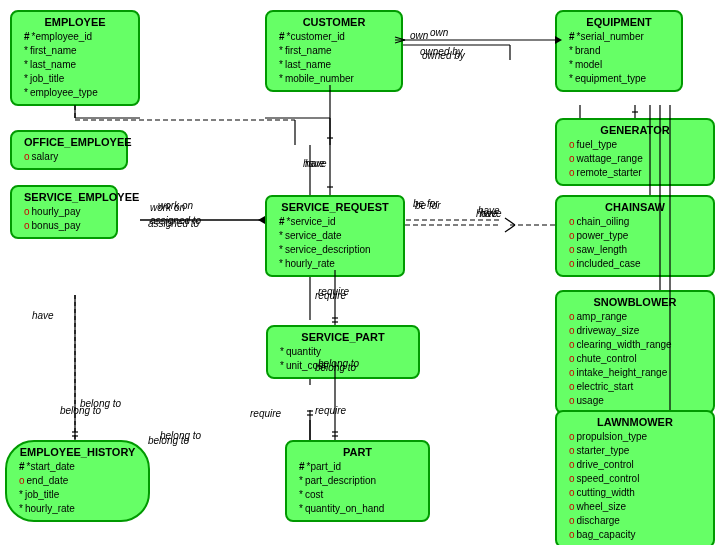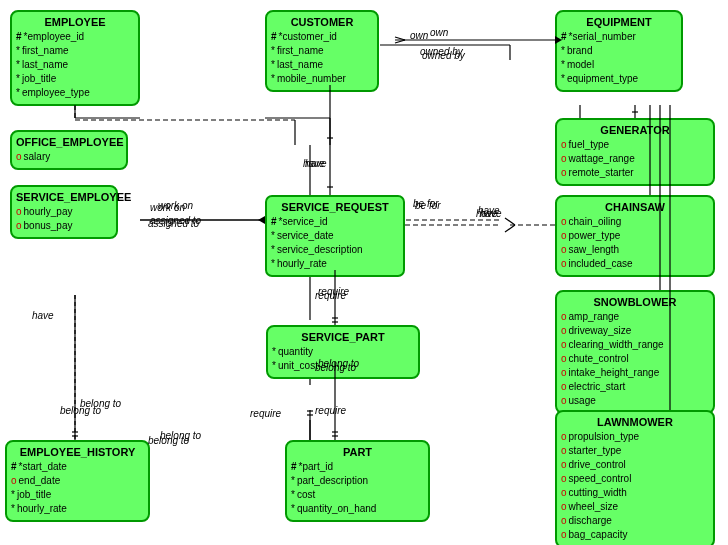--- a/index.html
+++ b/index.html
@@ -15,21 +15,21 @@
     .diagram {
       position: relative;
       width: 728px;
       height: 545px;
     }
     .entity {
       position: absolute;
       background: #66ff66;
       border: 2px solid #009900;
       border-radius: 8px;
-      padding: 4px 4px;
+      padding: 4px 12px;
       min-width: 100px;
     }
     .entity-title {
       font-weight: bold;
       text-align: center;
       font-size: 11px;
       margin-bottom: 2px;
       color: #000;
     }
     .entity-attr {
@@ -155,21 +155,21 @@
           <span>hourly_pay</span>
         </div>
       <div class="attr-row">
           <span class="attr-symbol circle">o</span>
           <span>bonus_pay</span>
         </div>
     </div>
   </div>
 
 
-  <div class="entity" style="left:265px; top:10px; width:114px;">
+  <div class="entity" style="left:265px; top:10px; width:138px;">
     <div class="entity-title">CUSTOMER</div>
     <div class="entity-attr">
       <div class="attr-row">
           <span class="attr-symbol hash"># </span>
           <span>*customer_id</span>
         </div>
       <div class="attr-row">
           <span class="attr-symbol star">*</span>
           <span>first_name</span>
         </div>
@@ -235,21 +235,21 @@
           <span class="attr-symbol star">*</span>
           <span>cost</span>
         </div>
       <div class="attr-row">
           <span class="attr-symbol star">*</span>
           <span>quantity_on_hand</span>
         </div>
     </div>
   </div>
 
-  <div class="entity" style="left:5px; top:440px; width:145px;">
+  <div class="entity" style="left:5px; top:440px; width:145px;border-radius:29px;">
     <div class="entity-title">EMPLOYEE_HISTORY</div>
     <div class="entity-attr">
       <div class="attr-row">
           <span class="attr-symbol hash"># </span>
           <span>*start_date</span>
         </div>
       <div class="attr-row">
           <span class="attr-symbol circle">o</span>
           <span>end_date</span>
         </div>

